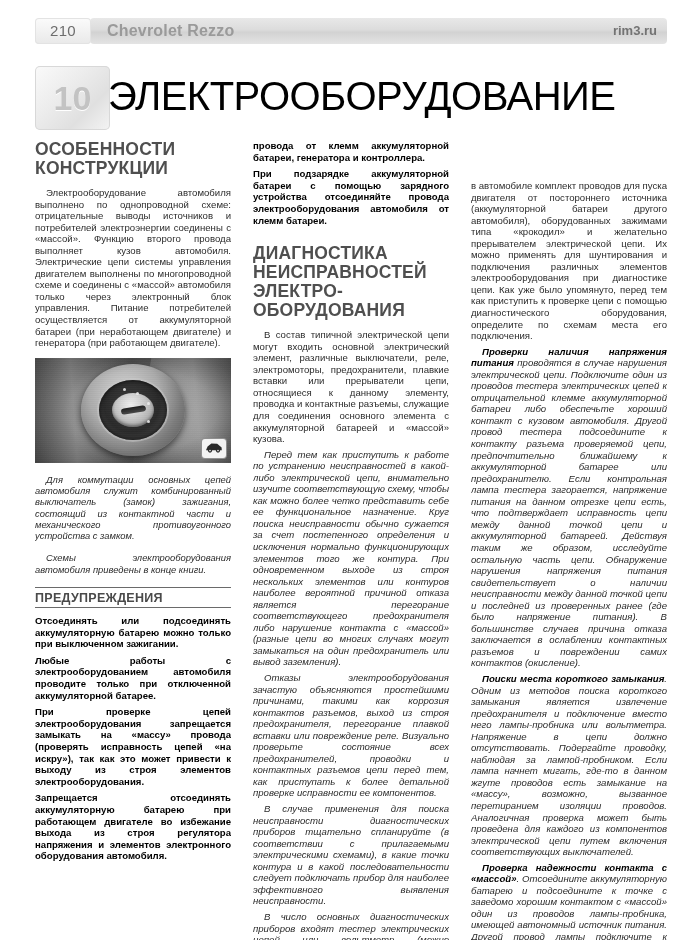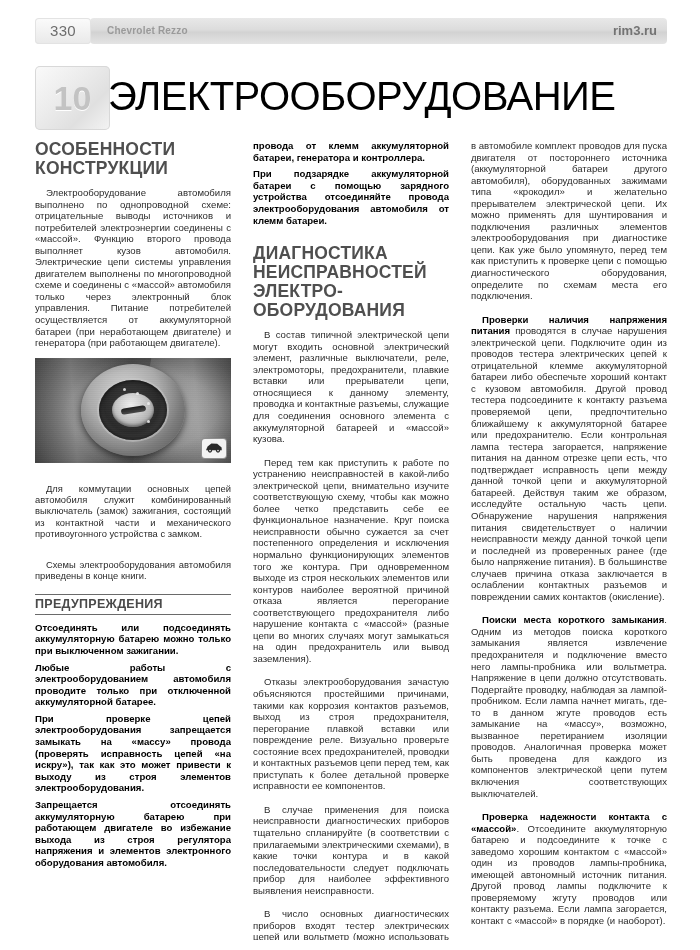--- a/index.html
+++ b/index.html
@@ -53,21 +53,21 @@
     text-align: center;
     font-size: 15px;
     color: #6d6d6d;
     letter-spacing: .3px;
   }
   .runhead-model {
     position: absolute;
     left: 72px;
     top: 0;
     line-height: 26px;
-    font-size: 10px;
+    font-size: 16px;
     font-weight: bold;
     color: #9a9a9a;
     letter-spacing: .2px;
   }
   .runhead-site {
     position: absolute;
     right: 10px;
     top: 0;
     line-height: 26px;
     font-size: 13px;
@@ -140,46 +140,47 @@
   }
   p.body {
     margin: 0;
     font-size: 9.6px;
     line-height: 11.55px;
     text-align: justify;
     text-indent: 11px;
     color: #2b2b2b;
     hyphens: auto;
   }
-  p.body.noind { text-indent: 0; }
-  p.body + p.body { margin-top: 12px; }
+  p.body.noind { text-indent: 0; margin-top: 40px; }
+  p.body + p.body { margin-top: 4px; font-style: italic; }
 
   p.warn {
     margin: 0 0 5px 0;
     font-size: 9.6px;
     line-height: 11.6px;
     text-align: justify;
     font-weight: bold;
     color: #000;
     text-indent: 0;
   }
   p.warn:last-child { margin-bottom: 0; }
 
   .lead {
     font-weight: bold;
     color: #000;
   }
 
   
   p.caption {
-    margin: 20px 0 0 0;
+    margin: 11px 0 0 0;
     font-size: 9.4px;
     line-height: 11.3px;
     text-align: justify;
     text-indent: 11px;
+    font-style: italic;
     color: #2b2b2b;
   }
 
   
   .photo {
     position: relative;
     width: 196px;
     height: 105px;
     margin: 9px 0 0 0;
     overflow: hidden;
@@ -286,21 +287,21 @@
   }
 
   .spacer-sect { height: 13px; }
 </style>
 </head>
 <body>
 
 <div class="runhead">
   <div class="runhead-bar"></div>
   <div class="runhead-pagebox"></div>
-  <div class="runhead-page">330</div>
+  <div class="runhead-page">210</div>
   <div class="runhead-model">Chevrolet Rezzo</div>
   <div class="runhead-site">rim3.ru</div>
 </div>
 
 <div class="chapbox">
   <div class="chapnum">10</div>
 </div>
 <div class="chaptitle">ЭЛЕКТРООБОРУДОВАНИЕ</div>
 
 <div class="cols">

